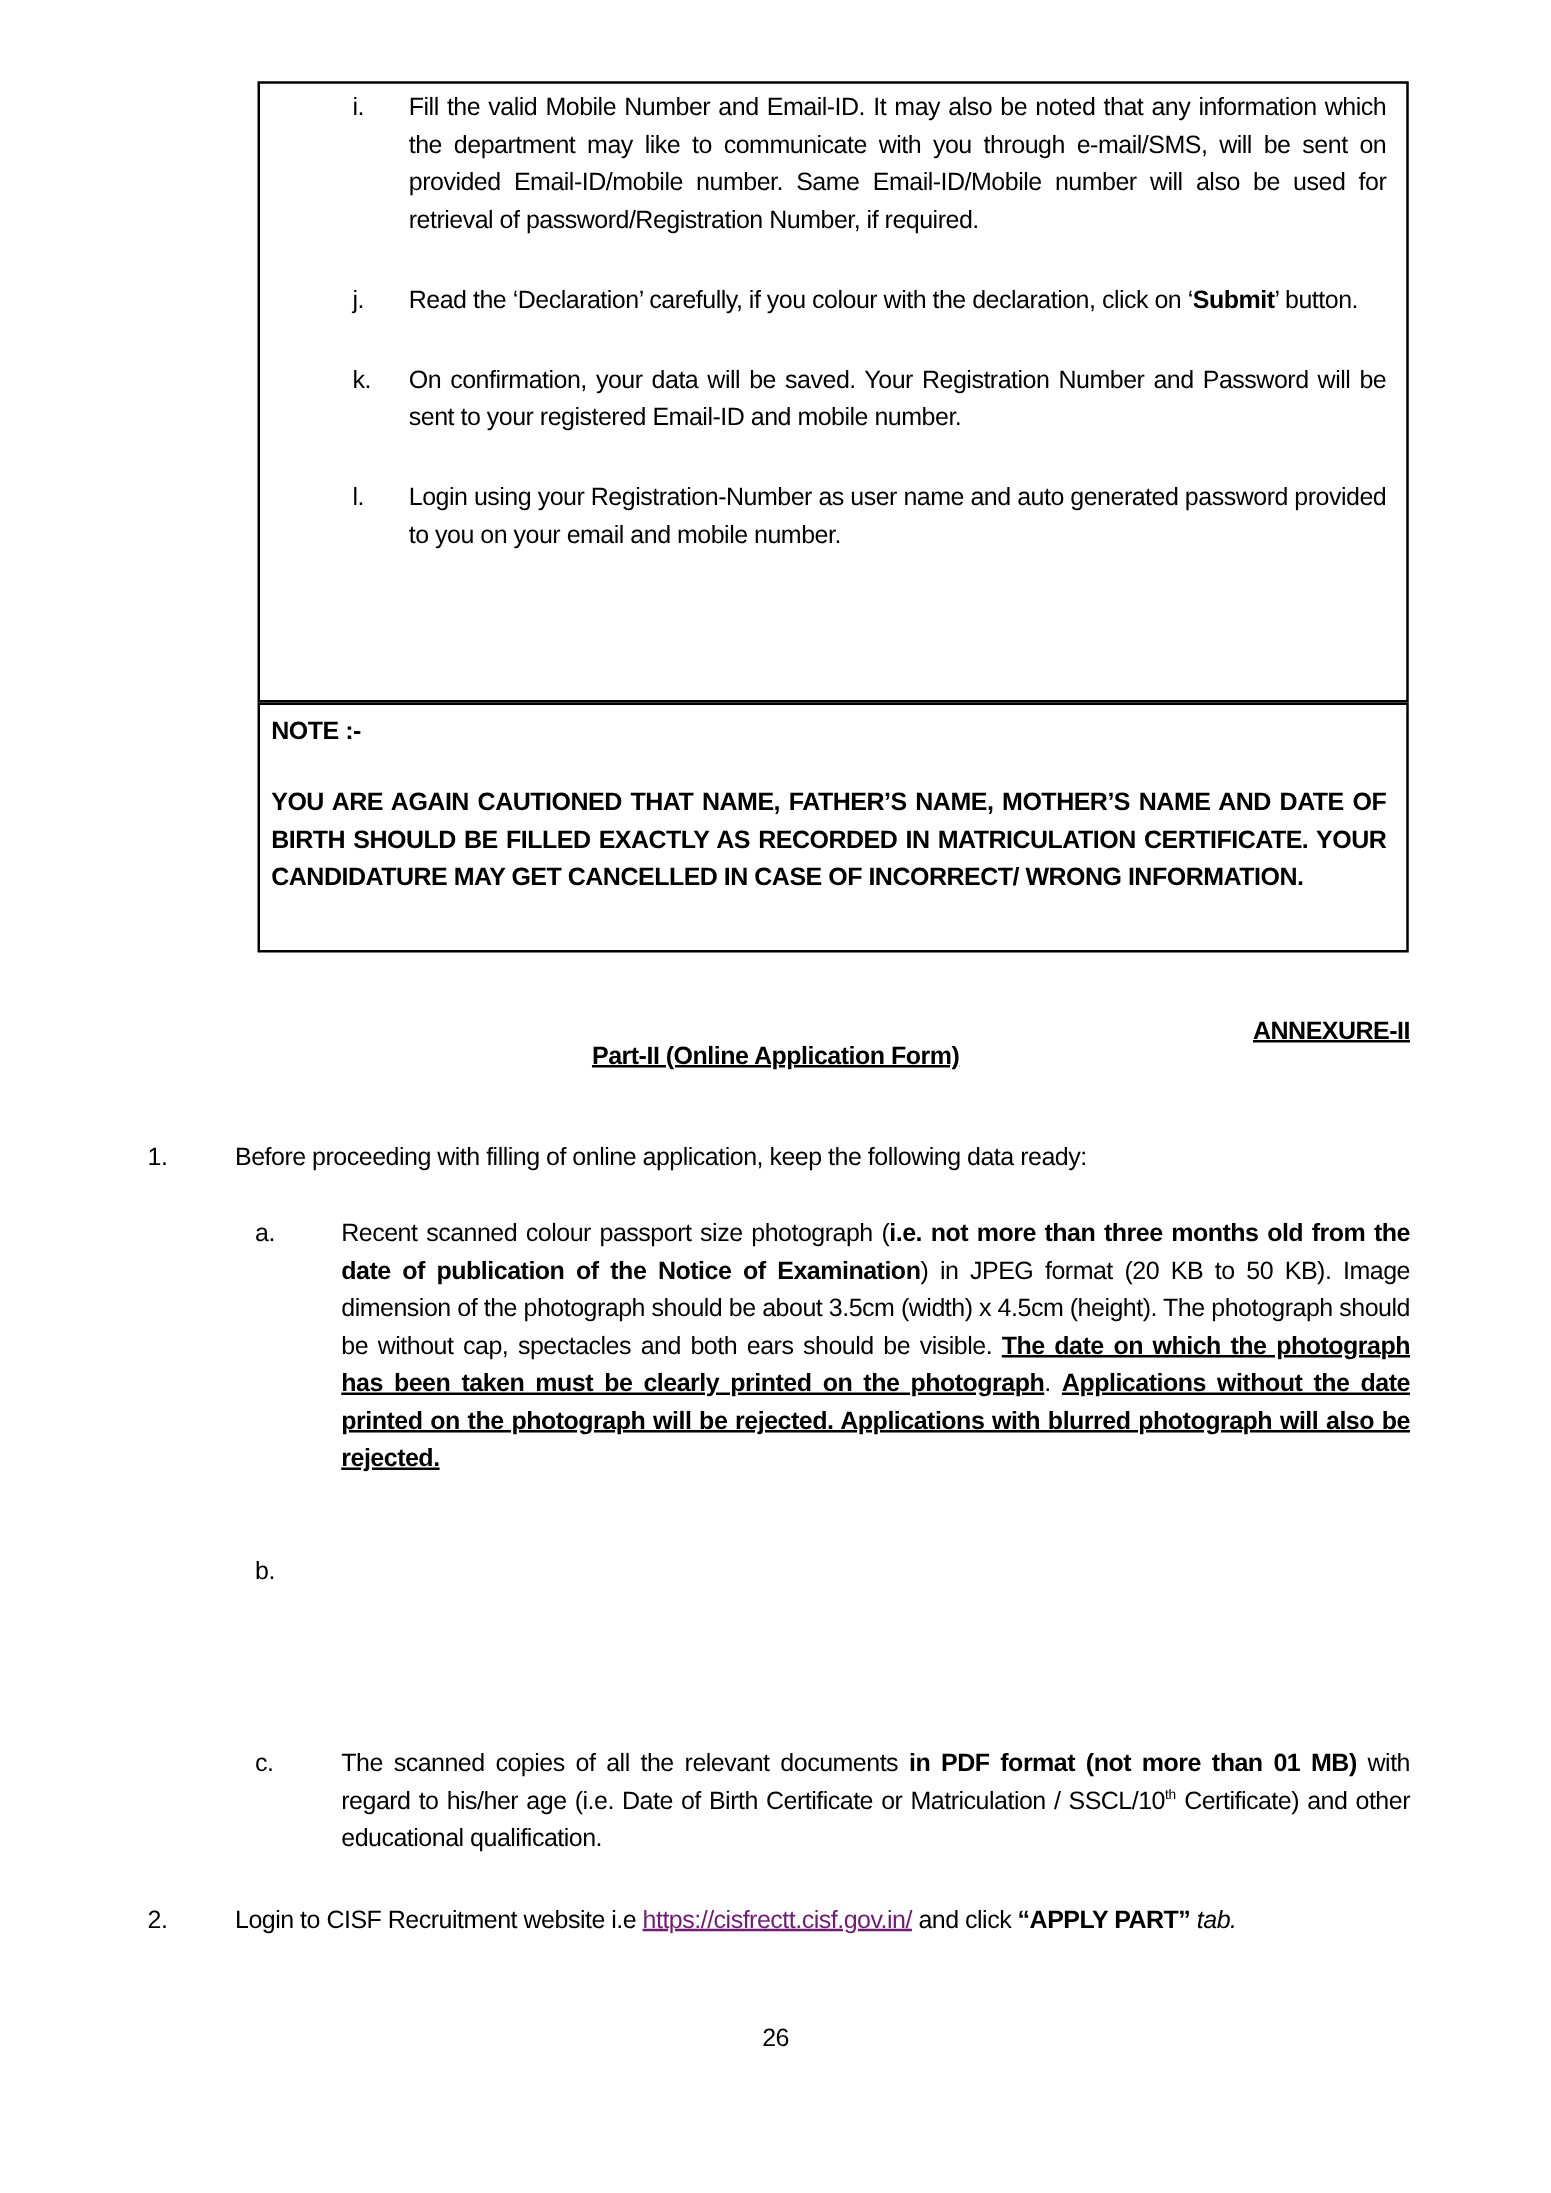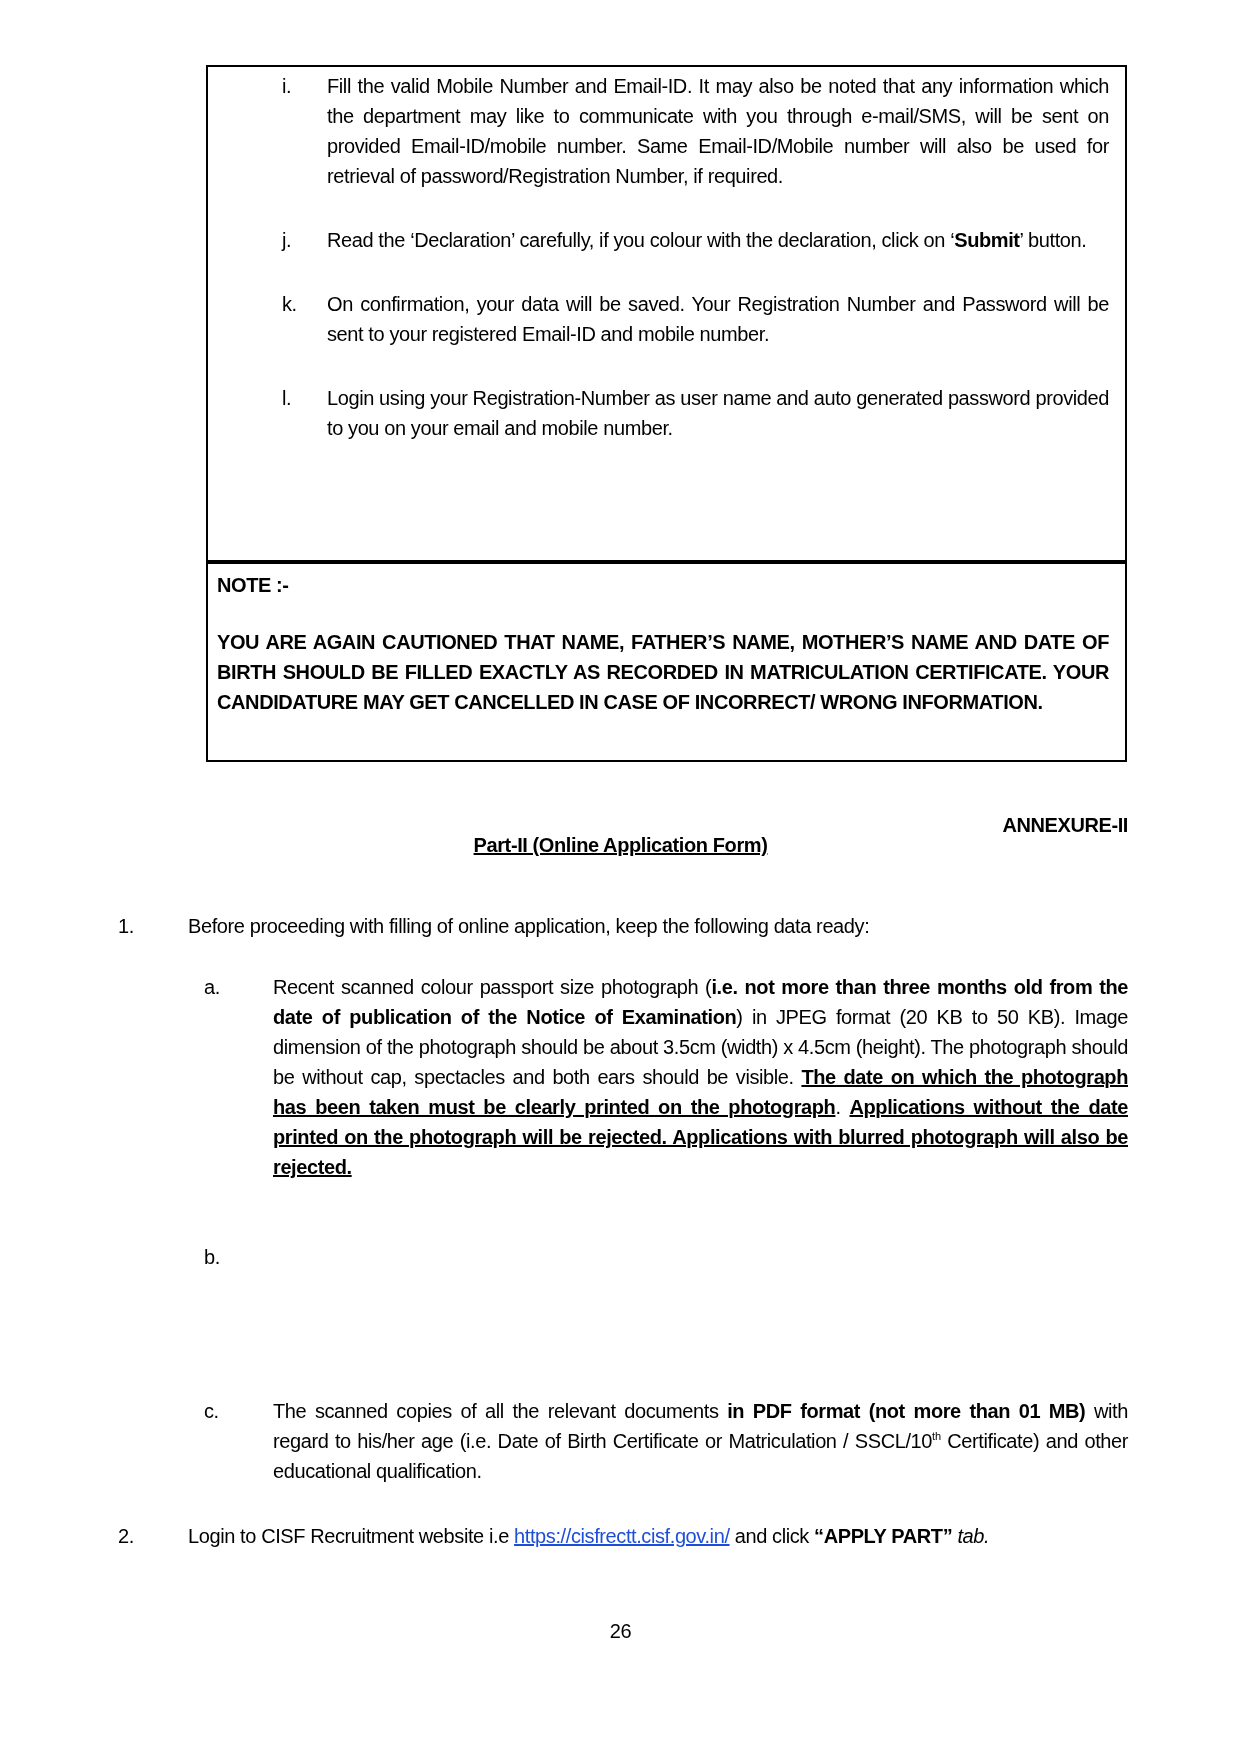--- a/index.html
+++ b/index.html
@@ -50,20 +50,21 @@
   .note-title { font-weight: bold; }
   .note-body {
     font-weight: bold;
     text-align: justify;
     margin-top: 27px;
   }
 
   .annexure {
     top: 810px; right: 113px;
     font-weight: bold;
+    text-decoration: underline;
   }
   .part-heading {
     top: 830px; left: 0; width: 100%;
     text-align: center;
     font-weight: bold;
   }
   .part-heading span { text-decoration: underline; }
 
   .num-item {
     position: relative;
@@ -96,21 +97,21 @@
 
   .page-number {
     top: 1616px; left: 0; width: 100%;
     text-align: center;
   }
 
   
   .seg-b  { font-weight: bold; }
   .seg-bu { font-weight: bold; text-decoration: underline; }
   .seg-i  { font-style: italic; }
-  .seg-link { color: #1d4ed8; text-decoration: underline; cursor: pointer; }
+  .seg-link { color: #701a75; text-decoration: underline; cursor: pointer; }
   sup.seg-sup { font-size: 11px; line-height: 0; letter-spacing: -0.2px; }
 </style>
 </head>
 <body>
 
 <div class="page">
 
   <div class="abs box1">
     <div class="roman-item">
       <span class="marker">i.</span>

